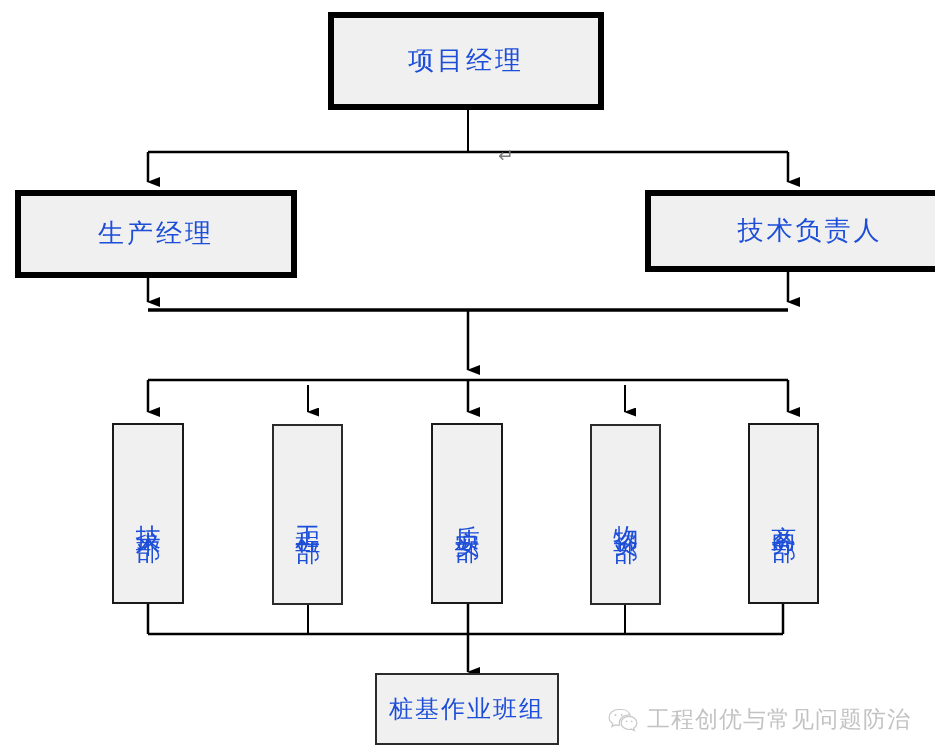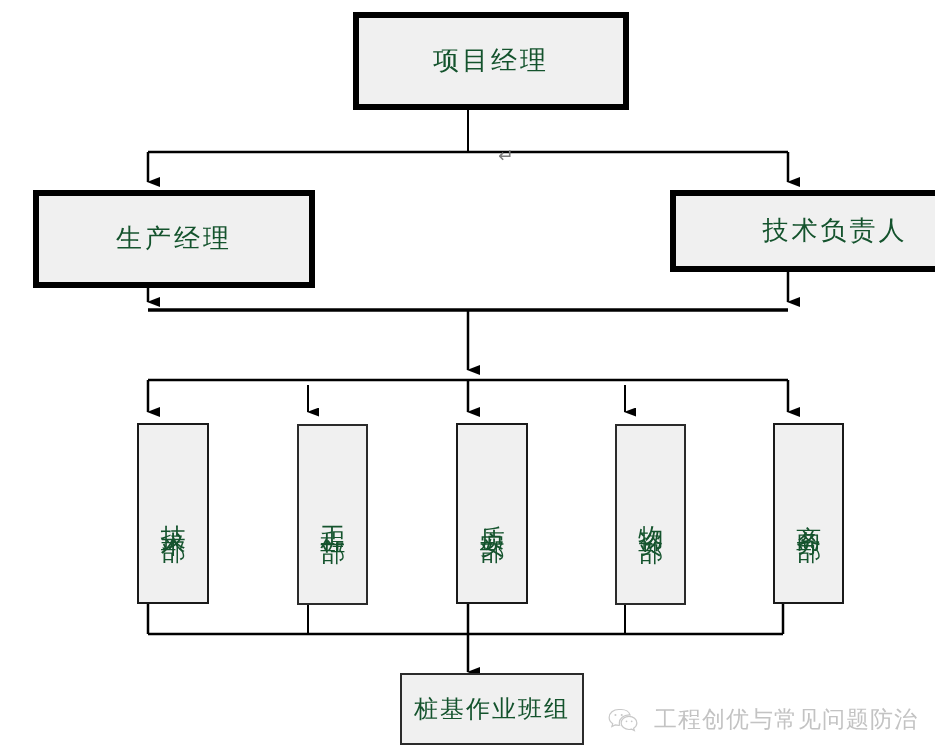--- a/index.html
+++ b/index.html
@@ -25,22 +25,21 @@
     height: 755px;
     pointer-events: none;
   }
   .node {
     position: absolute;
     box-sizing: border-box;
     background: #f0f0f0;
     display: flex;
     align-items: center;
     justify-content: center;
-    color: #14532d;
-    margin-left: 25px;
+    color: #1d4ed8;
   }
   .node.heavy {
     border: 6px solid #000000;
     box-shadow: inset 0 0 0 1px #f0f0f0;
   }
   .node.thin {
     border: 2px solid #1a1a1a;
   }
   .node.hairline {
     border: 2px solid #2b2b2b;
@@ -65,21 +64,21 @@
     position: absolute;
     font-size: 19px;
     color: #7a7a7a;
     font-family: "DejaVu Sans", sans-serif;
     line-height: 1;
   }
   .watermark {
     position: absolute;
     display: flex;
     align-items: center;
-    gap: 16px;
+    gap: 9px;
     color: #c3c3c3;
     user-select: none;
   }
   .watermark-text {
     font-size: 23px;
     letter-spacing: 1px;
     font-family: "Liberation Sans", sans-serif;
     color: #c3c3c3;
     white-space: nowrap;
   }
@@ -129,21 +128,21 @@
     <path d="M783,604 L783,634" stroke="#000000" stroke-width="2.5" fill="none"></path>
     <path d="M148,634 L783,634" stroke="#000000" stroke-width="2.5" fill="none"></path>
 
     <path d="M468,634 L468,672" stroke="#000000" stroke-width="2.5" fill="none" marker-end="url(#arrowBig)"></path>
   </svg>
 
   <div class="node heavy" style="left:328px; top:12px; width:276px; height:98px;">
     <span class="node-label">项目经理</span>
   </div>
 
-  <div class="node heavy" style="left:8px; top:190px; width:282px; height:98px;">
+  <div class="node heavy" style="left:15px; top:190px; width:282px; height:88px;">
     <span class="node-label">生产经理</span>
   </div>
 
   <div class="node heavy" style="left:645px; top:190px; width:330px; height:82px;">
     <span class="node-label">技术负责人</span>
   </div>
 
   <div class="node thin" style="left:112px; top:423px; width:72px; height:181px;">
     <span class="node-label vertical">技术部</span>
   </div>

